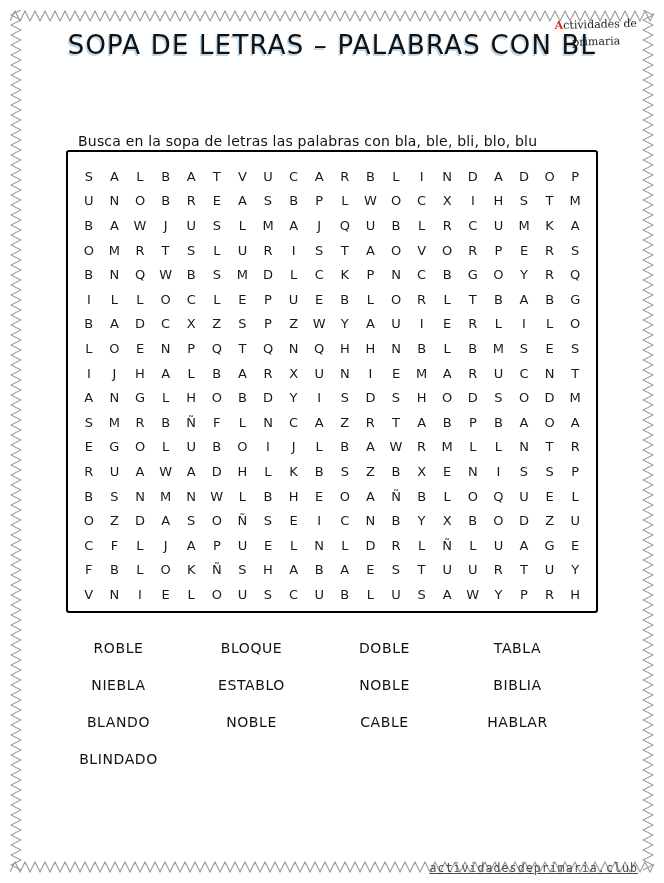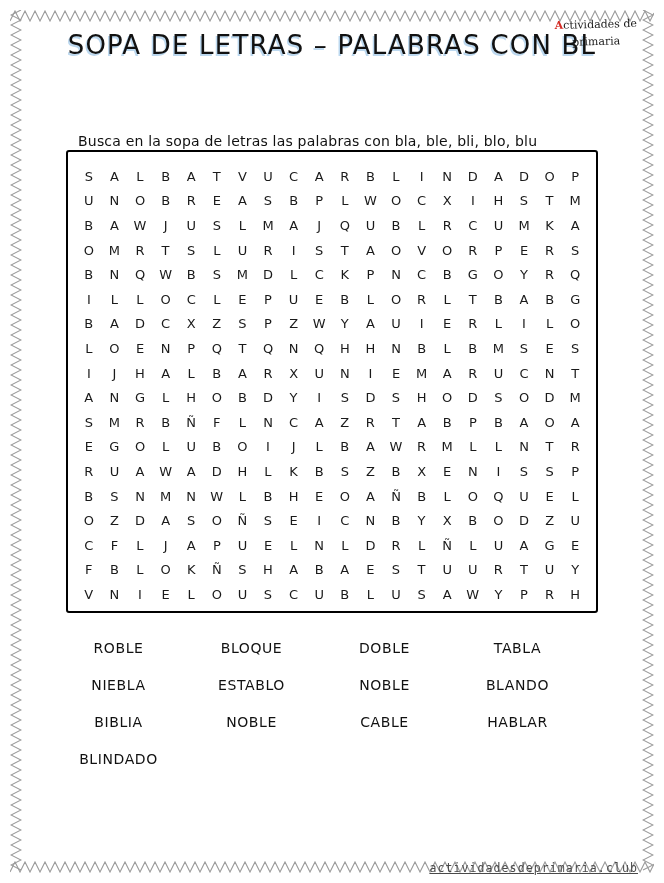--- a/index.html
+++ b/index.html
@@ -526,22 +526,22 @@
   </div>
 
   <div class="words" id="words">
       <div class="word">ROBLE</div>
       <div class="word">BLOQUE</div>
       <div class="word">DOBLE</div>
       <div class="word">TABLA</div>
       <div class="word">NIEBLA</div>
       <div class="word">ESTABLO</div>
       <div class="word">NOBLE</div>
+      <div class="word">BIBLIA</div>
       <div class="word">BLANDO</div>
-      <div class="word">BIBLIA</div>
       <div class="word">NOBLE</div>
       <div class="word">CABLE</div>
       <div class="word">HABLAR</div>
       <div class="word">BLINDADO</div>
     </div>
 
   <div class="footer">actividadesdeprimaria.club</div>
 
 </div>
 

